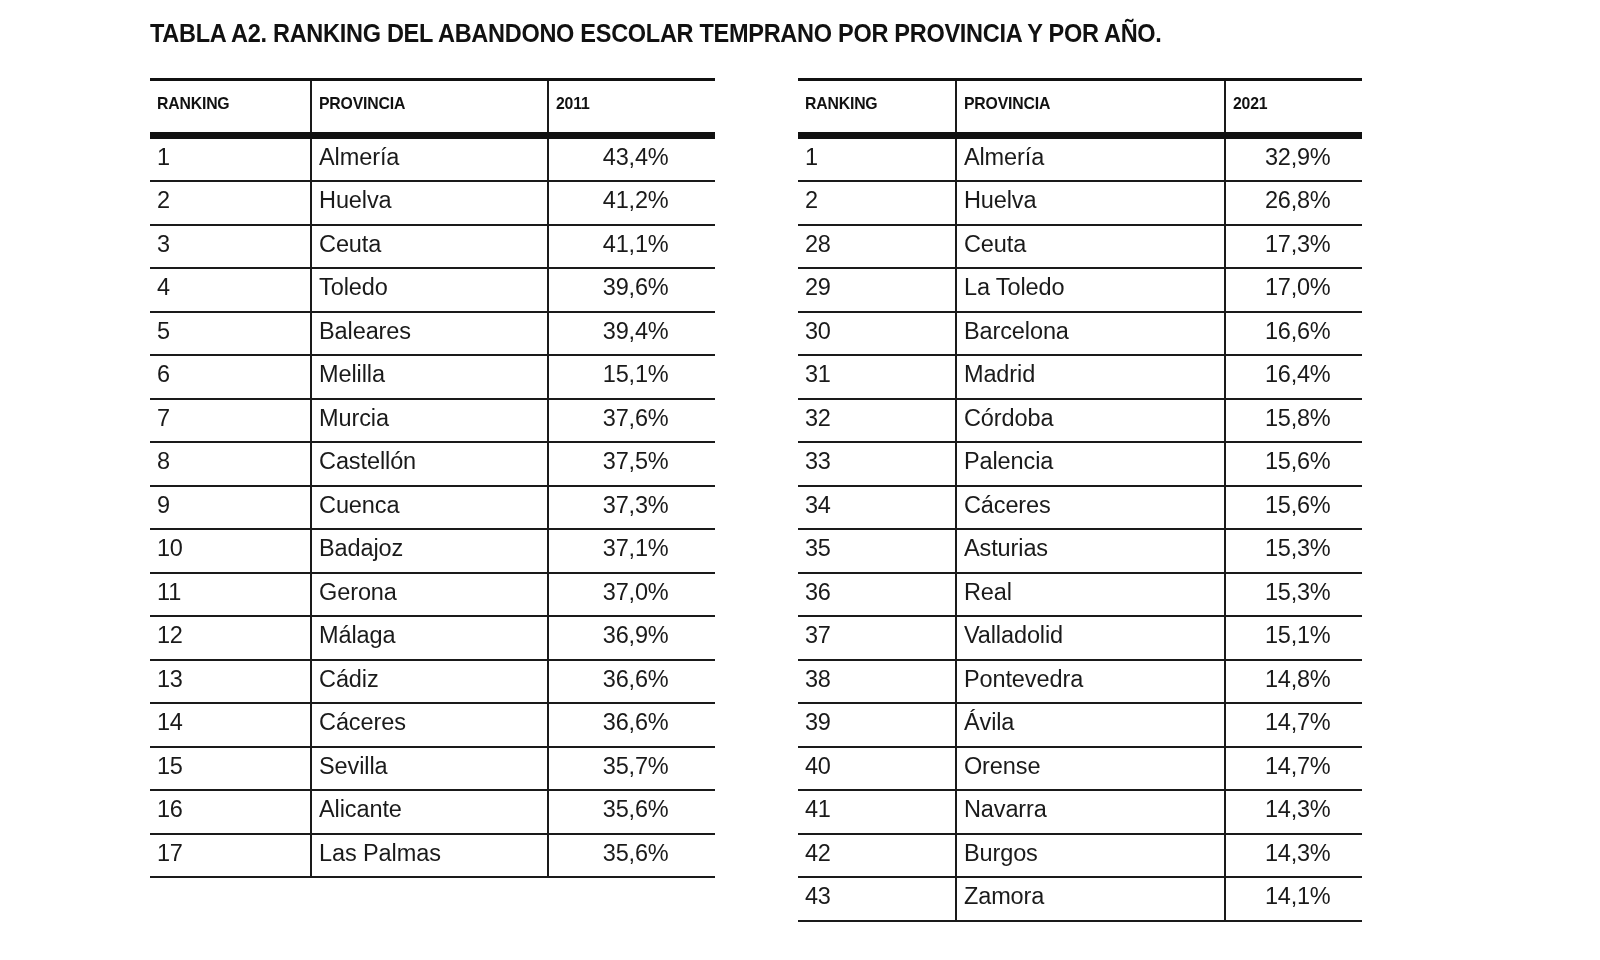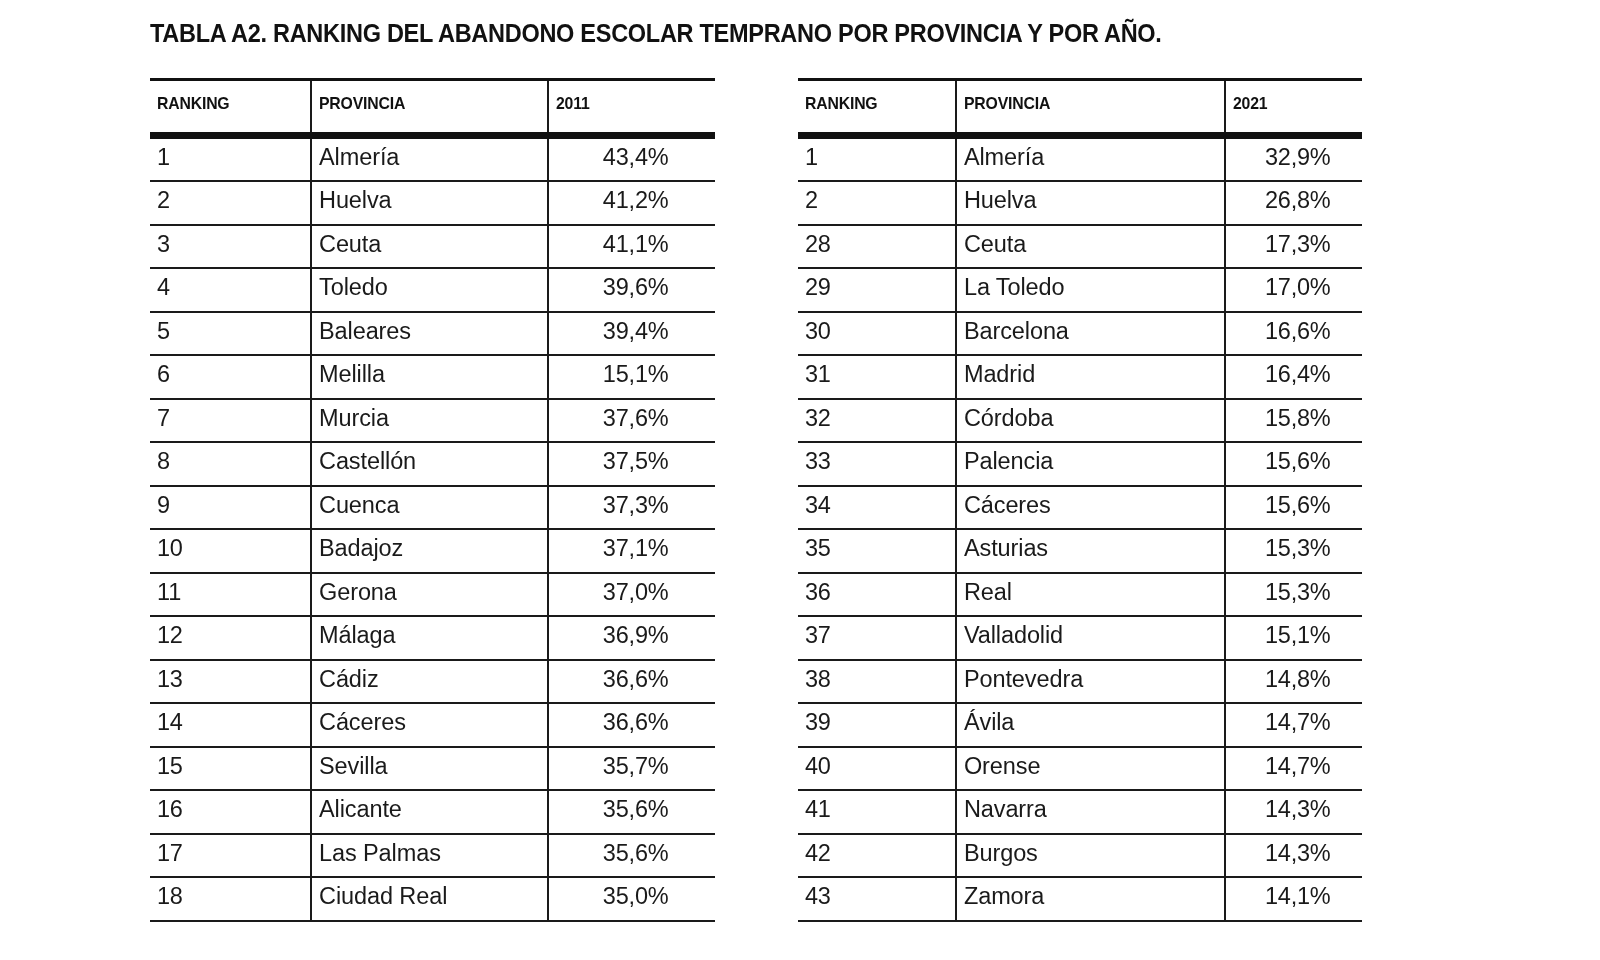--- a/index.html
+++ b/index.html
@@ -215,25 +215,20 @@
           <tr>
             <td class="cell-rank">16</td>
             <td class="cell-prov sep-left">Alicante</td>
             <td class="cell-year sep-left">35,6%</td>
           </tr>
           <tr>
             <td class="cell-rank">17</td>
             <td class="cell-prov sep-left">Las Palmas</td>
             <td class="cell-year sep-left">35,6%</td>
           </tr>
-          <tr>
-            <td class="cell-rank">18</td>
-            <td class="cell-prov sep-left">Ciudad Real</td>
-            <td class="cell-year sep-left">35,0%</td>
-          </tr>
         </tbody>
     </table>
   </div>
 
   <div class="table-wrap" id="table-right">
     <table class="rank-table">
       <colgroup>
         <col class="col-rank">
           <col class="col-prov">
           <col class="col-year">

